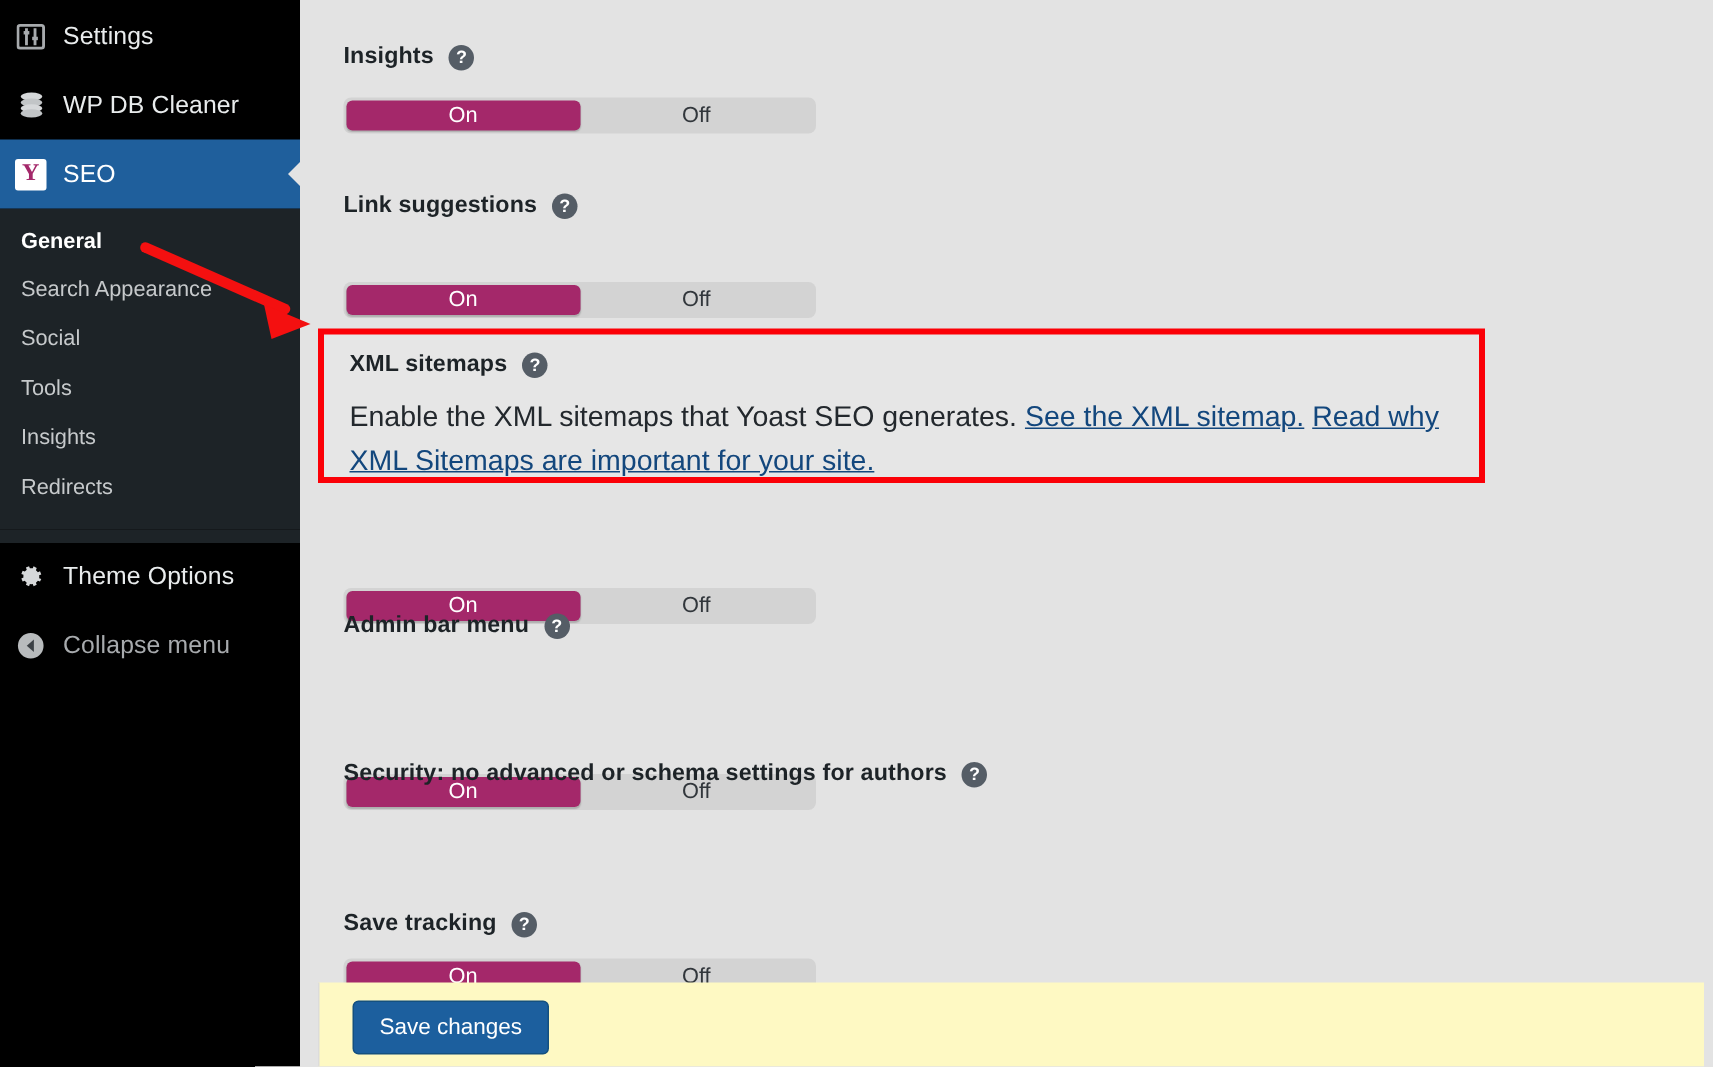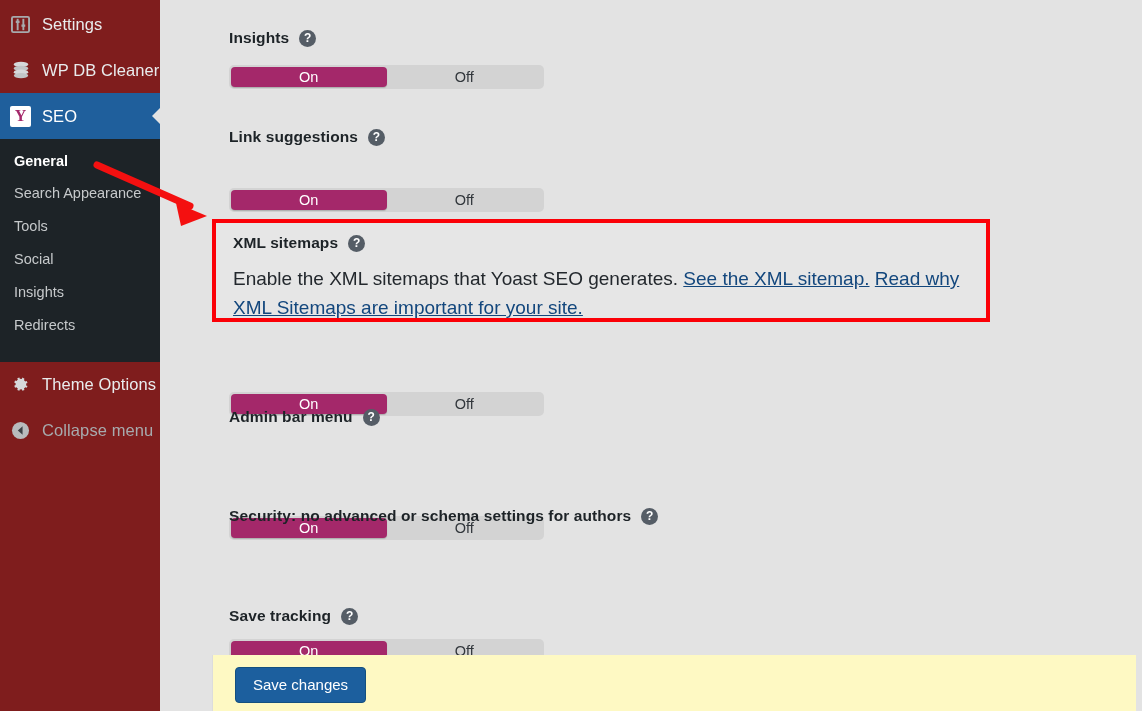--- a/index.html
+++ b/index.html
@@ -7,22 +7,22 @@
     width: 1142px; height: 711px;
     overflow: hidden;
     font-family: "Liberation Sans", sans-serif;
     background: #e3e3e3;
   }
   #root { position: relative; width: 1142px; height: 711px; }
 
   
   .sidebar {
     position: absolute; left: 0; top: 0;
-    width: 160px; height: 711px;
-    background: #7f1d1d;
+    width: 200px; height: 711px;
+    background: #000000;
     color: #e8eaeb;
     overflow: hidden;
   }
   .menu-top { padding-top: 0px; }
   .menu-item {
     display: flex; align-items: center;
     height: 46px;
     padding-left: 10px;
     font-size: 16.5px;
     color: #e9eced;
@@ -215,22 +215,22 @@
           <span class="yoast-logo">Y</span>
         </span>
         <span class="mi-label">SEO</span>
       </div>
 
     </div>
 
     <div class="sub-list">
       <div class="sub-item current">General</div>
       <div class="sub-item">Search Appearance</div>
+      <div class="sub-item">Social</div>
       <div class="sub-item">Tools</div>
-      <div class="sub-item">Social</div>
       <div class="sub-item">Insights</div>
       <div class="sub-item">Redirects</div>
     </div>
 
     <div class="menu-sep"></div>
 
     <div>
       <div class="menu-item">
         <span class="ic">
           <svg width="19" height="19" viewBox="0 0 20 20">

